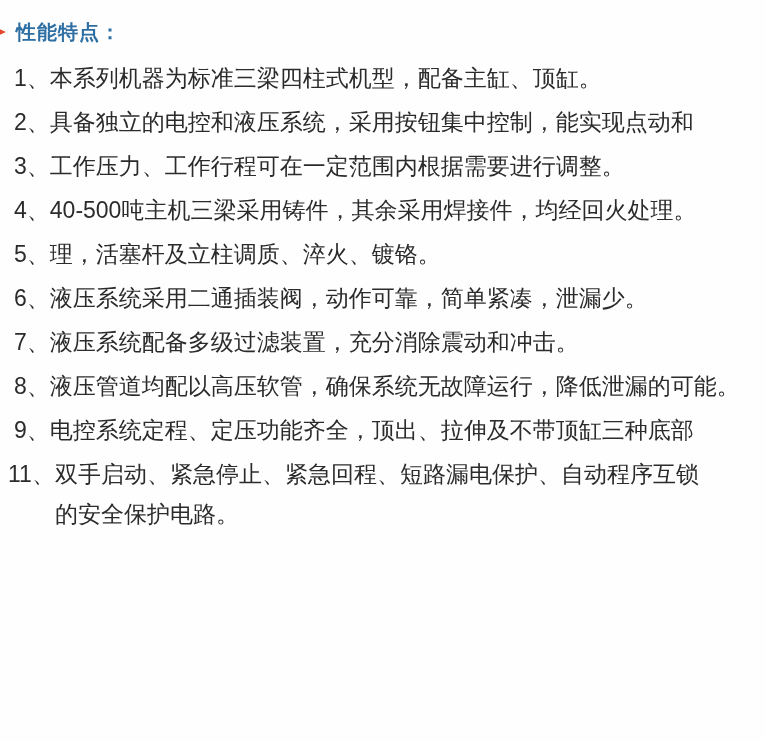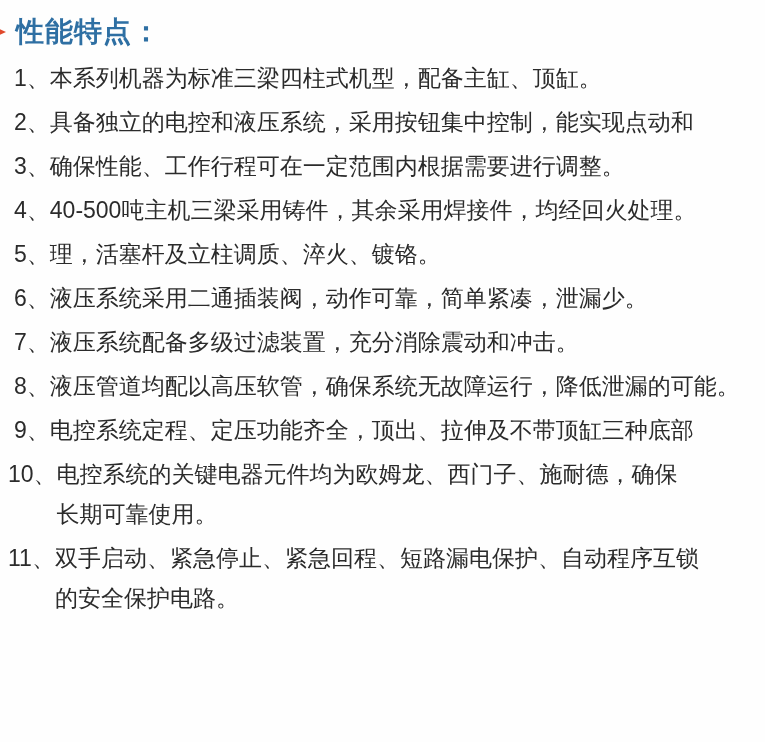--- a/index.html
+++ b/index.html
@@ -34,21 +34,21 @@
     top: 50%;
     margin-top: -5px;
     width: 0;
     height: 0;
     border-left: 11px solid var(--marker-color, #e0492c);
     border-top: 5px solid transparent;
     border-bottom: 5px solid transparent;
   }
   .title {
     margin: 0;
-    font-size: 28px;
+    font-size: 20px;
     line-height: 38px;
     font-weight: bold;
     color: var(--title-color, #2e6fa3);
     letter-spacing: 1px;
   }
   .features {
     list-style: none;
     margin: 0;
     padding: 0 4px 0 8px;
   }
@@ -91,21 +91,21 @@
       </li>
       <li class="item">
         <span class="num">2、</span>
         <div class="txt">
           <div class="line">具备独立的电控和液压系统，采用按钮集中控制，能实现点动和</div>
         </div>
       </li>
       <li class="item">
         <span class="num">3、</span>
         <div class="txt">
-          <div class="line">确保性能、工作行程可在一定范围内根据需要进行调整。</div>
+          <div class="line">工作压力、工作行程可在一定范围内根据需要进行调整。</div>
         </div>
       </li>
       <li class="item">
         <span class="num">4、</span>
         <div class="txt">
           <div class="line">40-500吨主机三梁采用铸件，其余采用焊接件，均经回火处理。</div>
         </div>
       </li>
       <li class="item">
         <span class="num">5、</span>
@@ -131,27 +131,20 @@
           <div class="line">液压管道均配以高压软管，确保系统无故障运行，降低泄漏的可能。</div>
         </div>
       </li>
       <li class="item">
         <span class="num">9、</span>
         <div class="txt">
           <div class="line">电控系统定程、定压功能齐全，顶出、拉伸及不带顶缸三种底部</div>
         </div>
       </li>
       <li class="item">
-        <span class="num">10、</span>
-        <div class="txt">
-          <div class="line">电控系统的关键电器元件均为欧姆龙、西门子、施耐德，确保</div>
-          <div class="line">长期可靠使用。</div>
-        </div>
-      </li>
-      <li class="item">
         <span class="num">11、</span>
         <div class="txt">
           <div class="line">双手启动、紧急停止、紧急回程、短路漏电保护、自动程序互锁</div>
           <div class="line">的安全保护电路。</div>
         </div>
       </li>
     </ol>
 </div>
 
 </body></html>

